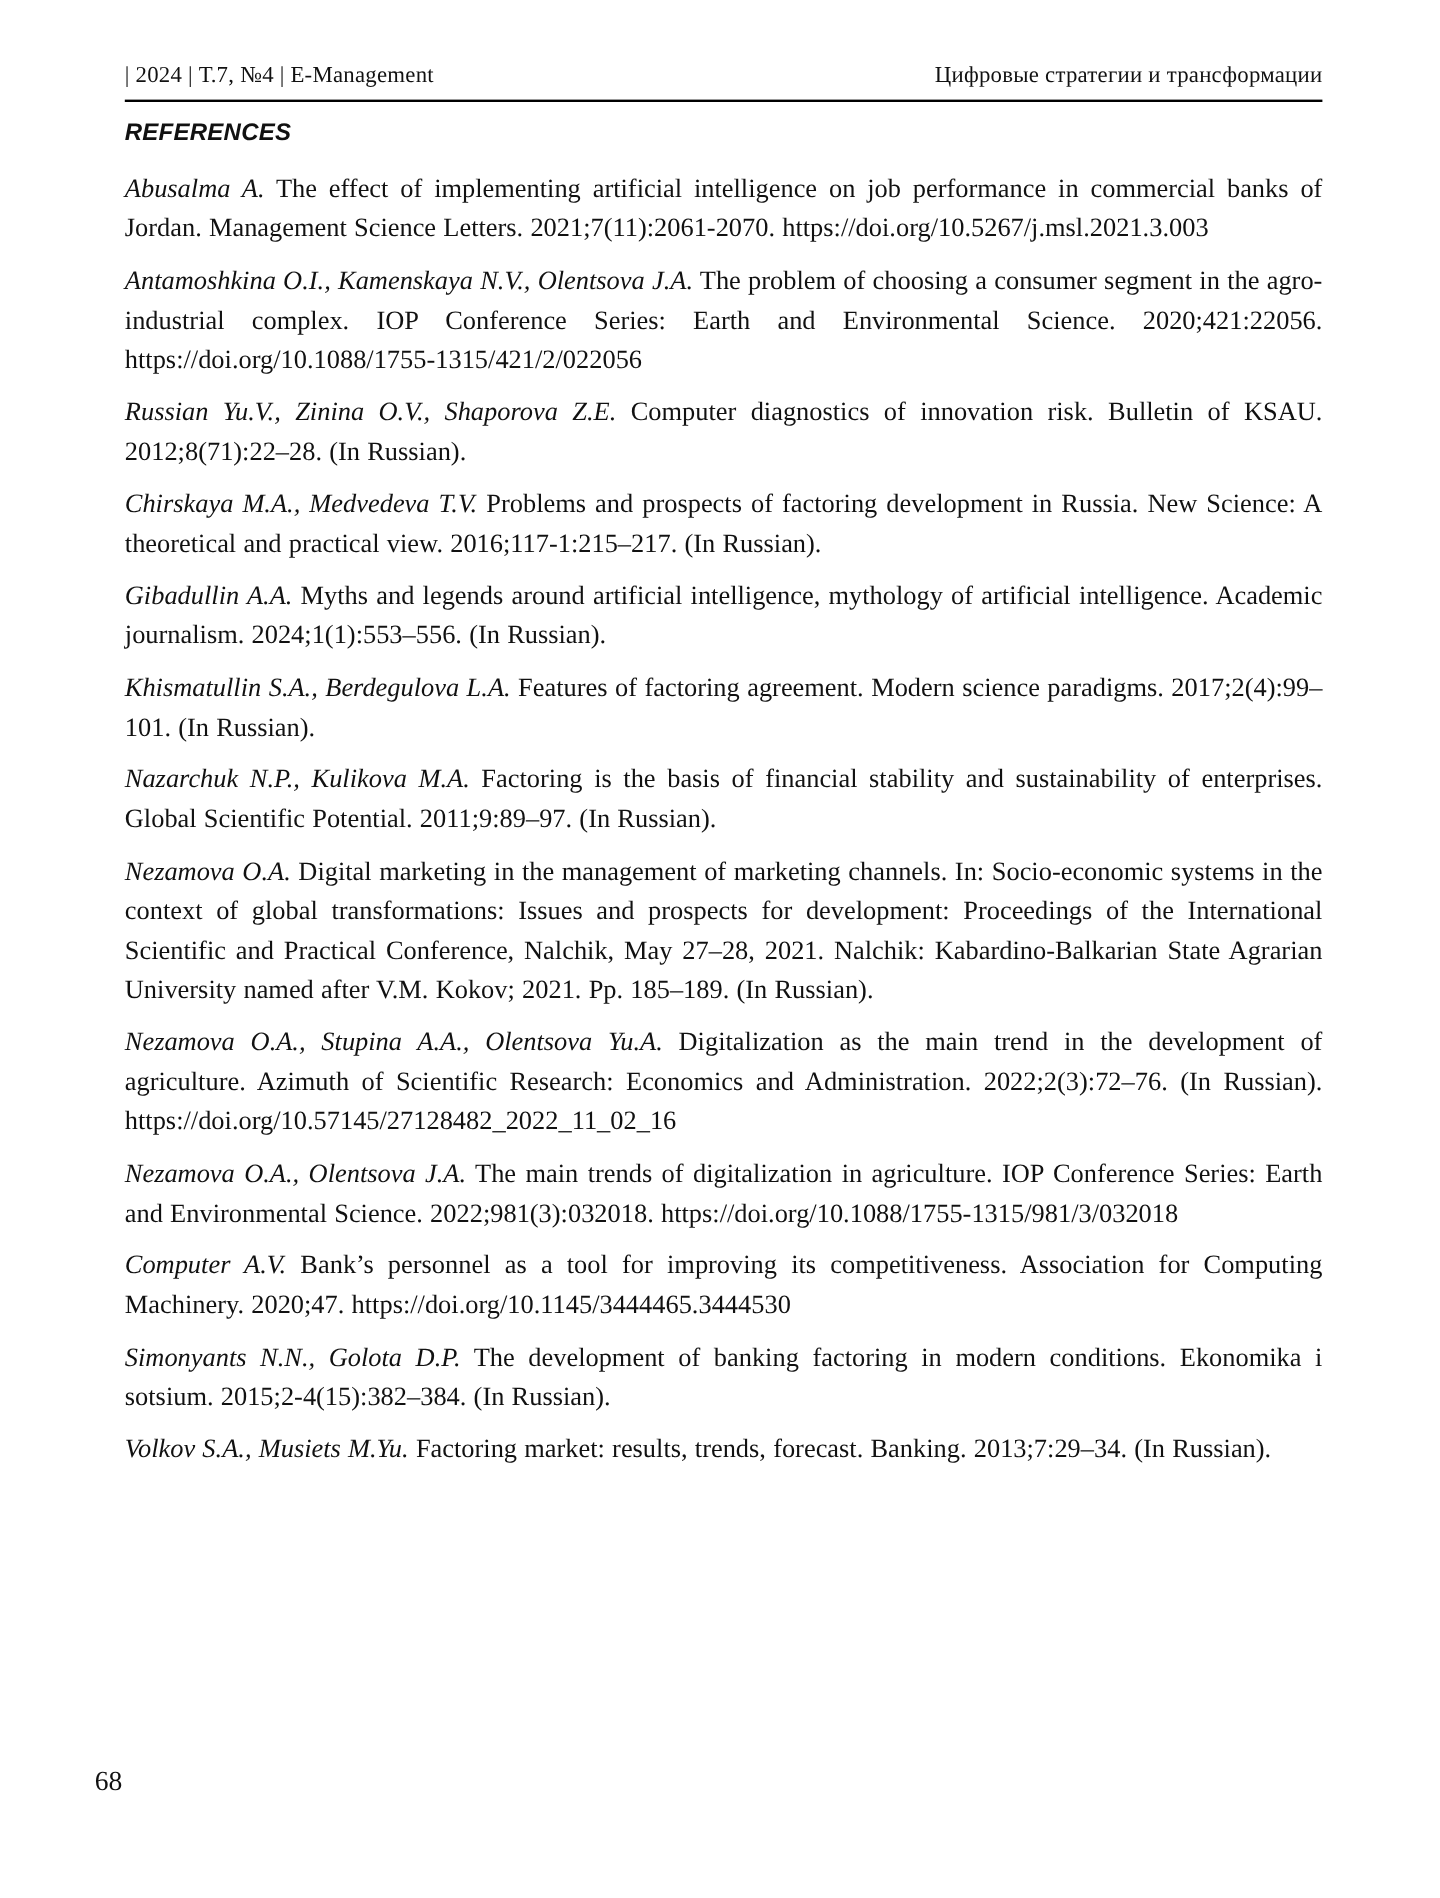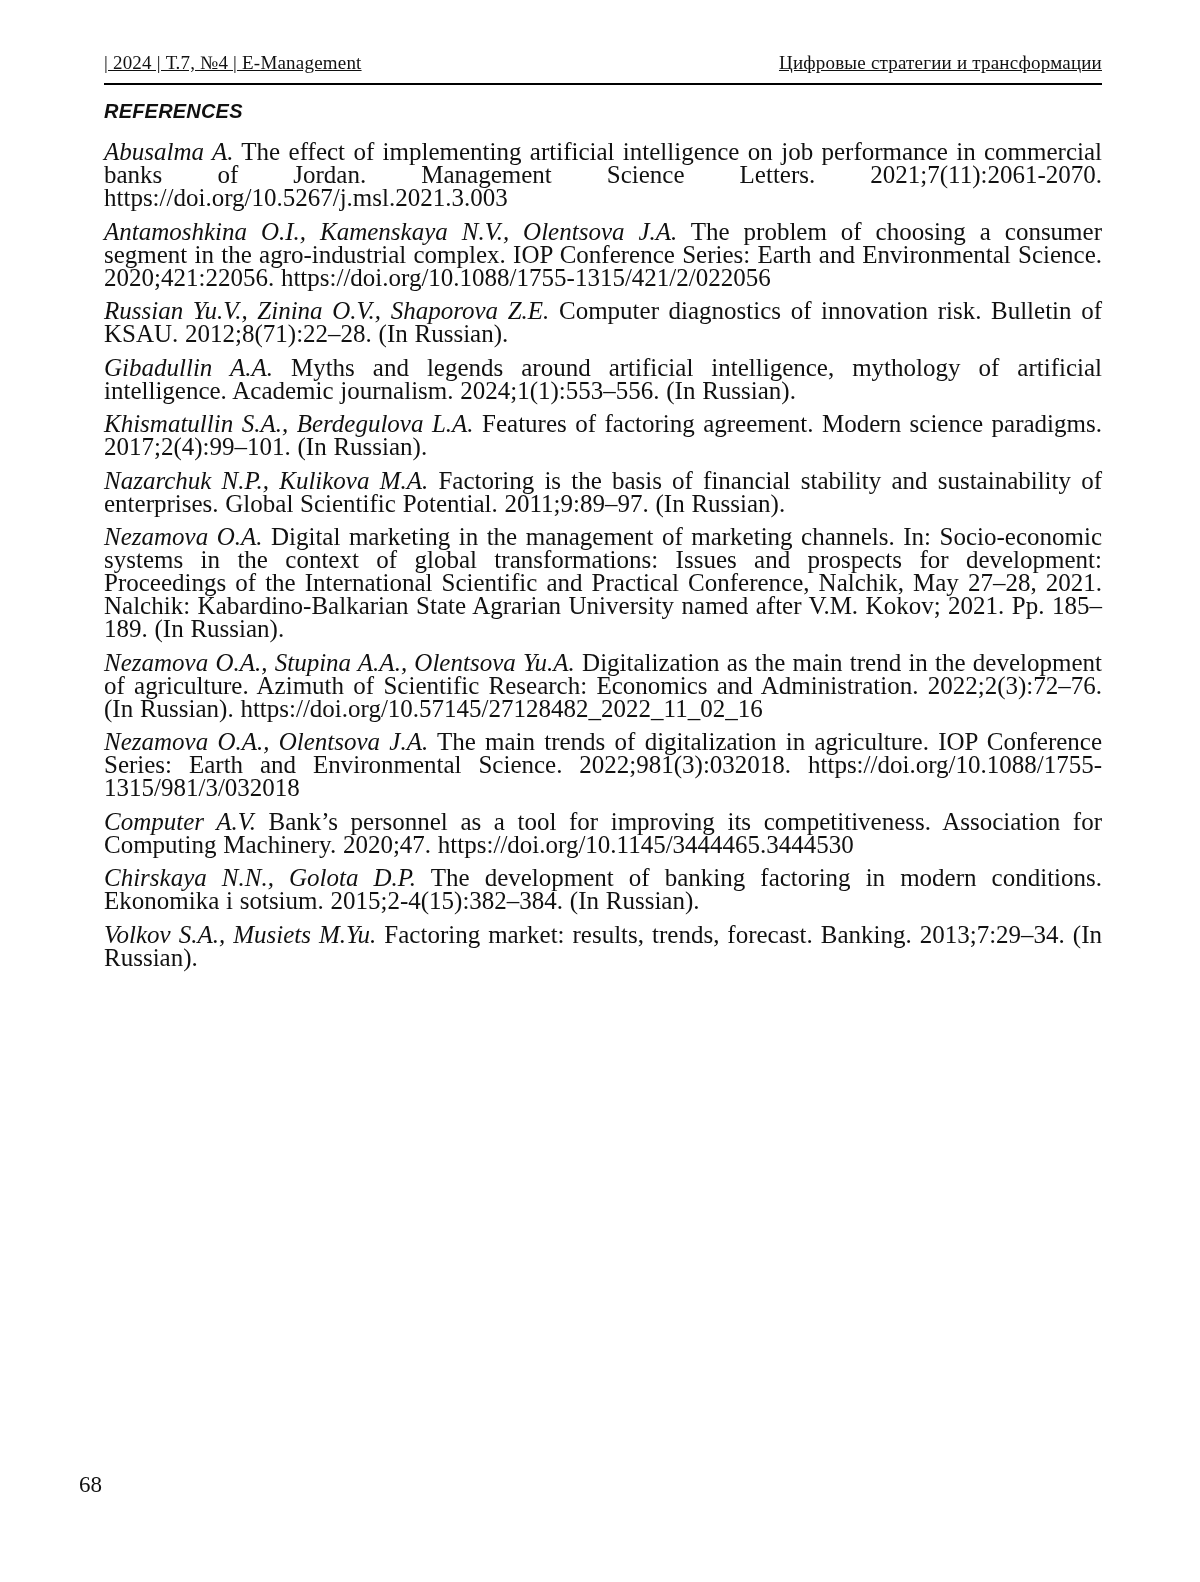--- a/index.html
+++ b/index.html
@@ -20,40 +20,39 @@
     width: 998px;
   }
   .hdr {
     display: flex;
     justify-content: space-between;
     align-items: flex-start;
     padding-top: 52px;
     font-size: 19px;
     letter-spacing: 0.2px;
     white-space: nowrap;
-    text-decoration: underline;
   }
   .hdr-left { }
   .hdr-right { }
   .hdr-rule {
     border: none;
     border-top: 2px solid #000000;
     margin: 9px 0 0 0;
   }
   .refs-heading {
     font-family: "Liberation Sans", sans-serif;
     font-weight: bold;
     font-size: 20px;
     margin: 15px 0 0 0;
     letter-spacing: 0.2px;
     font-style: italic;
   }
   .ref {
-    font-size: 25px;
-    line-height: 23px;
+    font-size: 22px;
+    line-height: 33px;
     margin: 0 0 10.5px 0;
     text-align: justify;
     -moz-text-align-last: left;
     text-align-last: left;
     word-spacing: 0.5px;
   }
   .ref:first-of-type { margin-top: 17px; }
   .au { font-style: italic; }
   .pageno {
     position: absolute;
@@ -72,26 +71,27 @@
       <span class="hdr-left">| 2024 | Т.7, №4 | E-Management</span>
       <span class="hdr-right">Цифровые стратегии и трансформации</span>
     </div>
     <hr class="hdr-rule">
 
     <h1 class="refs-heading">REFERENCES</h1>
 
     <p class="ref"><span class="au">Abusalma A.</span><span> The effect of implementing artificial intelligence on job performance in commercial banks of Jordan. Management Science Letters. 2021;7(11):2061-2070. https://doi.org/10.5267/j.msl.2021.3.003</span></p>
     <p class="ref"><span class="au">Antamoshkina O.I., Kamenskaya N.V., Olentsova J.A.</span><span> The problem of choosing a consumer segment in the agro-industrial complex. IOP Conference Series: Earth and Environmental Science. 2020;421:22056. https://doi.org/10.1088/1755-1315/421/2/022056</span></p>
     <p class="ref"><span class="au">Russian Yu.V., Zinina O.V., Shaporova Z.E.</span><span> Computer diagnostics of innovation risk. Bulletin of KSAU. 2012;8(71):22–28. (In Russian).</span></p>
+    <p class="ref"><span class="au">Chirskaya M.A., Medvedeva T.V.</span><span> Problems and prospects of factoring development in Russia. New Science: A theoretical and practical view. 2016;117-1:215–217. (In Russian).</span></p>
     <p class="ref"><span class="au">Gibadullin A.A.</span><span> Myths and legends around artificial intelligence, mythology of artificial intelligence. Academic journalism. 2024;1(1):553–556. (In Russian).</span></p>
     <p class="ref"><span class="au">Khismatullin S.A., Berdegulova L.A.</span><span> Features of factoring agreement. Modern science paradigms. 2017;2(4):99–101. (In Russian).</span></p>
     <p class="ref"><span class="au">Nazarchuk N.P., Kulikova M.A.</span><span> Factoring is the basis of financial stability and sustainability of enterprises. Global Scientific Potential. 2011;9:89–97. (In Russian).</span></p>
     <p class="ref"><span class="au">Nezamova O.A.</span><span> Digital marketing in the management of marketing channels. In: Socio-economic systems in the context of global transformations: Issues and prospects for development: Proceedings of the International Scientific and Practical Conference, Nalchik, May 27–28, 2021. Nalchik: Kabardino-Balkarian State Agrarian University named after V.M. Kokov; 2021. Pp. 185–189. (In Russian).</span></p>
     <p class="ref"><span class="au">Nezamova O.A., Stupina A.A., Olentsova Yu.A.</span><span> Digitalization as the main trend in the development of agriculture. Azimuth of Scientific Research: Economics and Administration. 2022;2(3):72–76. (In Russian). https://doi.org/10.57145/27128482_2022_11_02_16</span></p>
     <p class="ref"><span class="au">Nezamova O.A., Olentsova J.A.</span><span> The main trends of digitalization in agriculture. IOP Conference Series: Earth and Environmental Science. 2022;981(3):032018. https://doi.org/10.1088/1755-1315/981/3/032018</span></p>
     <p class="ref"><span class="au">Computer A.V.</span><span> Bank’s personnel as a tool for improving its competitiveness. Association for Computing Machinery. 2020;47. https://doi.org/10.1145/3444465.3444530</span></p>
-    <p class="ref"><span class="au">Chirskaya N.N., Golota D.P.</span><span> The development of banking factoring in modern conditions. Ekonomika i sotsium. 2015;2-4(15):382–384. (In Russian).</span></p>
+    <p class="ref"><span class="au">Simonyants N.N., Golota D.P.</span><span> The development of banking factoring in modern conditions. Ekonomika i sotsium. 2015;2-4(15):382–384. (In Russian).</span></p>
     <p class="ref"><span class="au">Volkov S.A., Musiets M.Yu.</span><span> Factoring market: results, trends, forecast. Banking. 2013;7:29–34. (In Russian).</span></p>
 
   </div>
 
   <div class="pageno">68</div>
 </div>
 
 </body></html>

